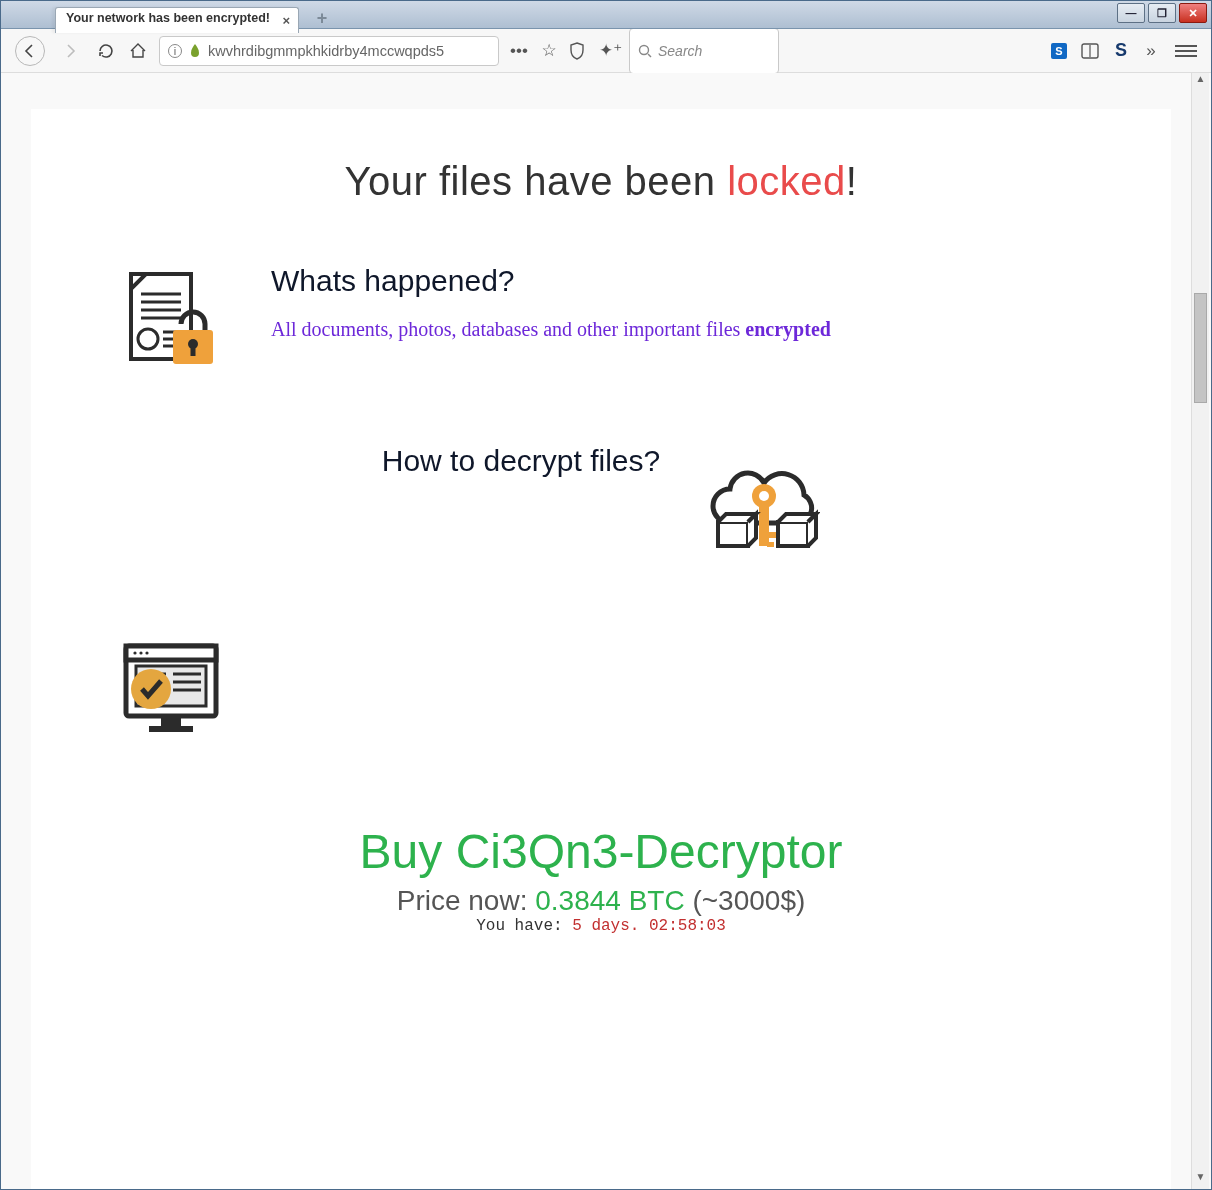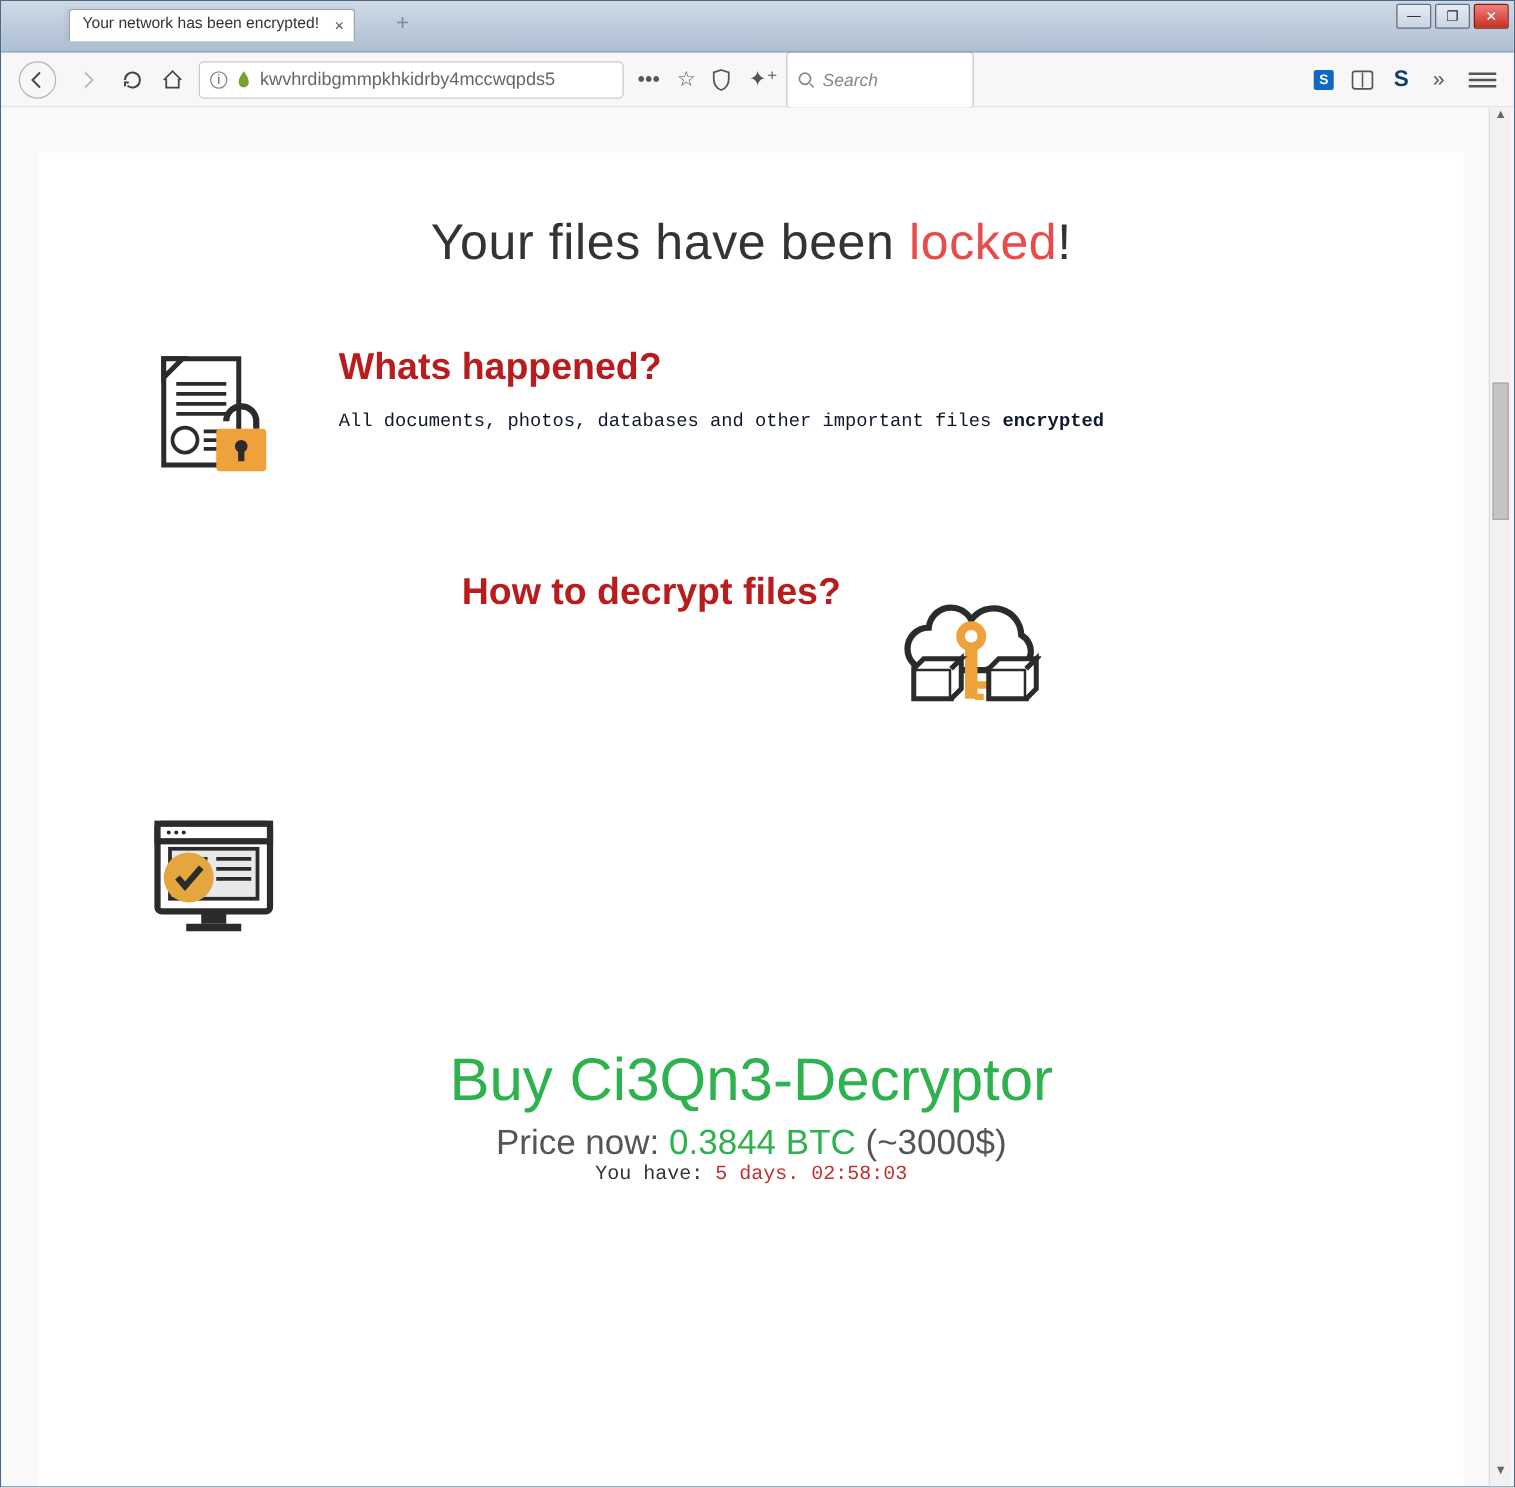--- a/index.html
+++ b/index.html
@@ -7,24 +7,25 @@
   body { font-family: "Segoe UI", Arial, sans-serif; background:#fff; overflow:hidden; }
 
   
   .window {
     width:1212px; height:1190px;
     border:1px solid #4a6a8a;
     background:#fff;
     display:flex; flex-direction:column;
   }
   .titlebar {
-    height:41px;
+    height:28px;
     background:linear-gradient(#cfd9e6,#aebfd2);
     border-bottom:1px solid #7a94ad;
     position:relative;
+    font-weight:bold;
   }
   .win-controls { position:absolute; right:4px; top:2px; display:flex; gap:3px;}
   .win-btn {
     width:28px; height:20px; border:1px solid #5d7085; border-radius:2px;
     background:linear-gradient(#e6ecf3,#c9d4e0);
     display:flex; align-items:center; justify-content:center;
     font-size:11px; color:#223;
   }
   .win-btn.close { background:linear-gradient(#f08080,#c83020); border:1px solid #8a1a10; color:#fff;}
   .tab {
@@ -80,22 +81,22 @@
   .page {
     position:absolute; left:30px; right:40px; top:36px; bottom:0;
     background:#fff;
     padding:40px 80px 0 80px;
   }
   h1.title { font-weight:300; font-size:40px; color:#333; text-align:center; margin:10px 0 60px 0; letter-spacing:.5px;}
   h1.title .red { color:#e94b4b;}
   .section { display:flex; gap:40px; margin-bottom:70px; align-items:flex-start;}
   .section.right { flex-direction:row-reverse; text-align:right;justify-content:center;}
   .icon-box { flex:0 0 120px;}
-  .txt h2 { font-weight:700; font-size:30px; color:#b91c1c; margin:0 0 14px 0;}
-  .txt p { font-family:Liberation Mono, monospace; font-size:15px; color:#0f172a; line-height:1.7; margin:0;}
+  .txt h2 { font-weight:400; font-size:30px; color:#0f172a; margin:0 0 14px 0;}
+  .txt p { font-family:Liberation Serif, serif; font-size:20px; color:#6d28d9; line-height:1.7; margin:0;}
   .mono-b { font-weight:bold;}
 
   .buy { text-align:center; margin-top:40px;}
   .buy h2 { font-weight:400; font-size:48px; color:#2db24d; margin:0 0 6px 0;}
   .buy .price { font-weight:300; font-size:28px; color:#555;}
   .buy .price .g { color:#2db24d; font-weight:500;}
   .buy .timer { font-family:"Courier New",monospace; font-size:16px; color:#333;}
   .buy .timer .r { color:#c23030;}
 
   svg { display:block; }

